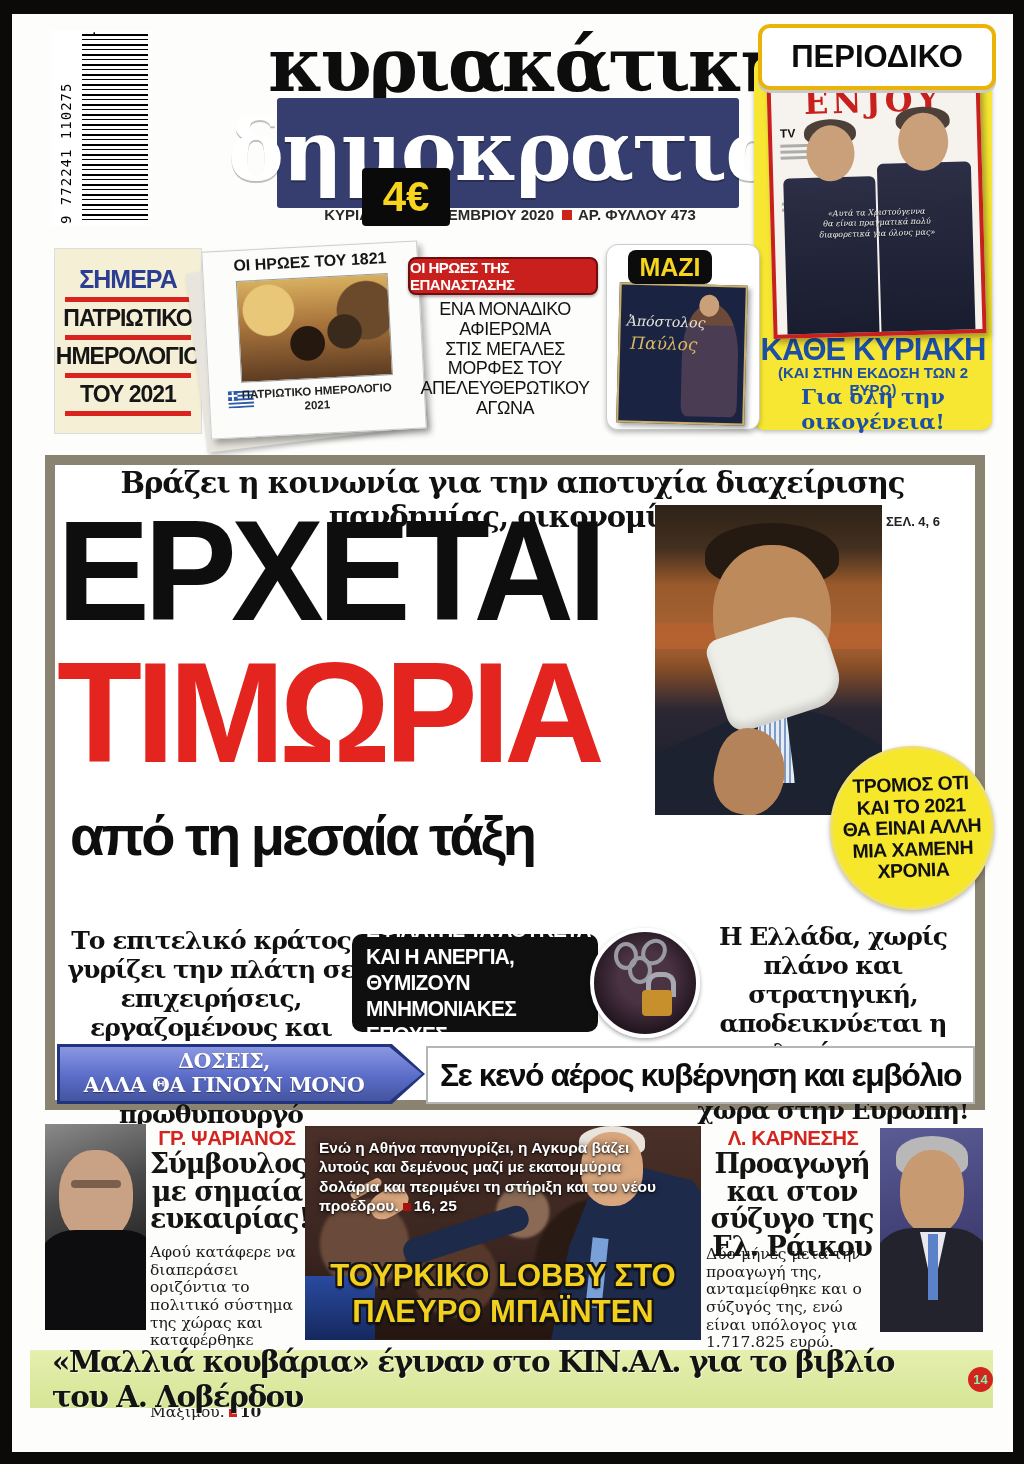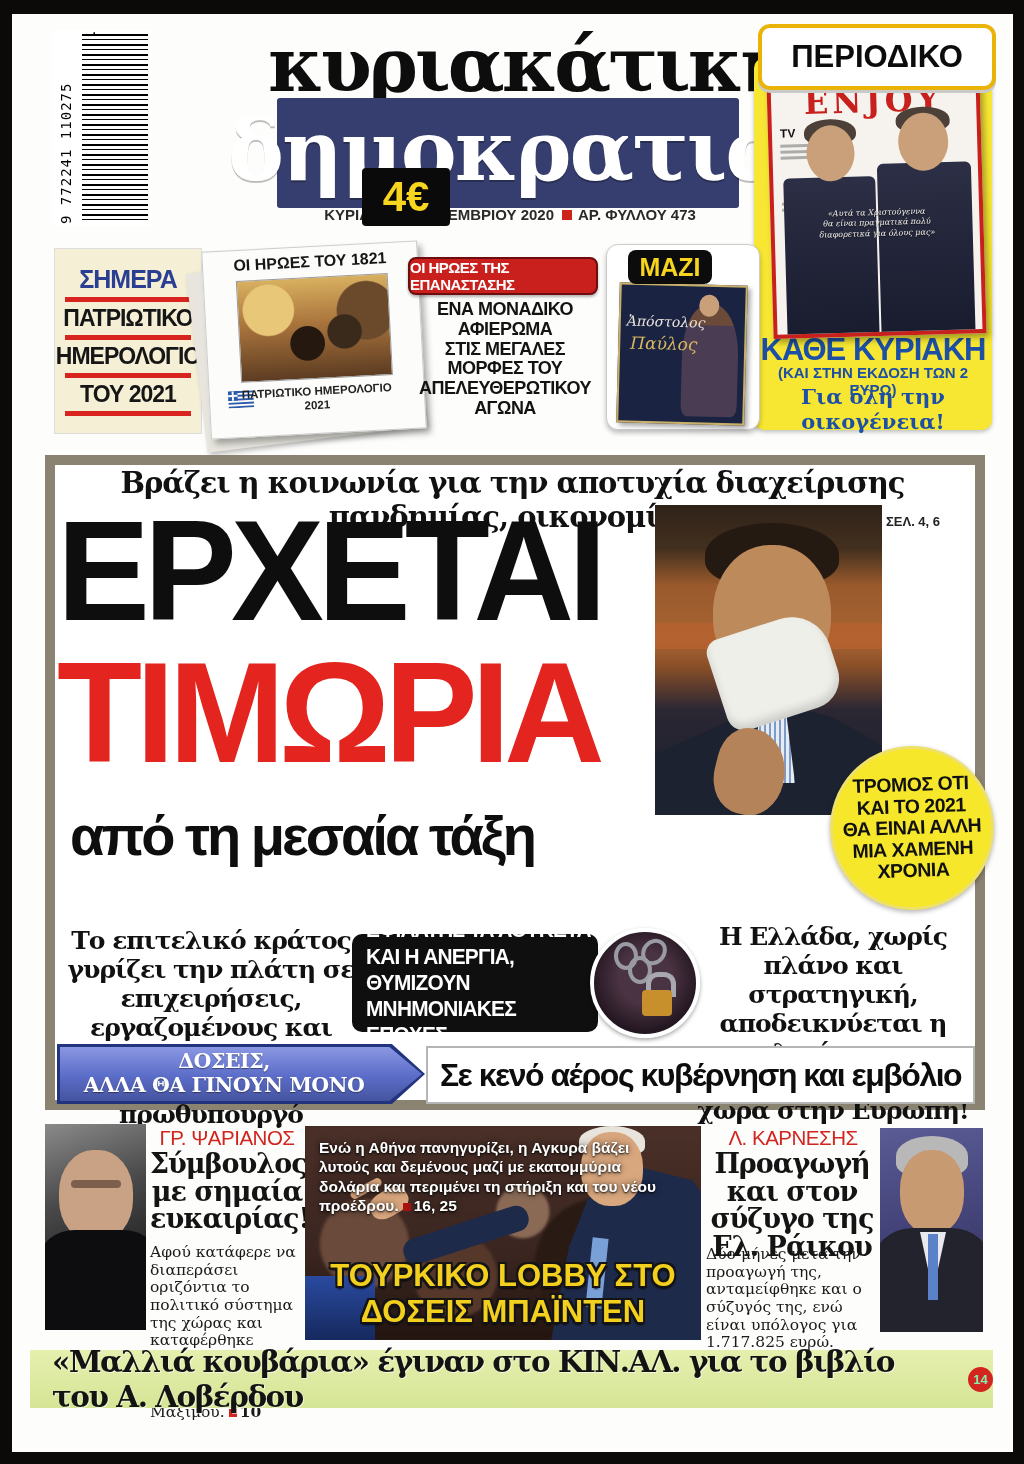--- a/index.html
+++ b/index.html
@@ -66,21 +66,21 @@
                radial-gradient(circle at 70% 55%,#3a2a1c 0 14%,transparent 15%),
                radial-gradient(circle at 45% 65%,#24180f 0 16%,transparent 17%),
                radial-gradient(circle at 85% 35%,#6b4a2c 0 20%,transparent 21%),
                linear-gradient(180deg,#d8b060 0%,#a9743c 45%,#5d3c22 100%);
     border:1px solid #999;}
   .cal-f{position:absolute;left:0;top:138px;width:100%;text-align:center;font-size:11.5px;font-weight:800;color:#222;line-height:1.2;}
   .flag{position:absolute;left:18px;top:140px;width:26px;height:17px;}
   .heroes-box{left:408px;top:257px;width:186px;height:34px;background:#c9201d;border:2px solid #6d0d0d;border-radius:8px;
     display:flex;align-items:center;justify-content:center;color:#fff;font-size:15px;font-weight:800;letter-spacing:-0.5px;
     box-shadow:0 2px 3px rgba(0,0,0,.3);}
-  .blurb{left:406px;top:300px;width:198px;text-align:center;font-size:18px;font-weight:700;color:#131313;line-height:1.1;letter-spacing:-0.5px;}
+  .blurb{left:406px;top:300px;width:198px;text-align:center;font-size:18px;font-weight:400;color:#131313;line-height:1.1;letter-spacing:-0.5px;}
   .mazi-card{left:606px;top:244px;width:152px;height:184px;background:#fff;border-radius:12px;border:1px solid #ccc;
     box-shadow:0 3px 5px rgba(0,0,0,.25);}
   .mazi{left:628px;top:250px;width:84px;height:34px;background:#0c0c0c;border-radius:8px;display:flex;align-items:center;
     justify-content:center;color:#f7d41e;font-size:25px;font-weight:800;z-index:2;}
   .book{left:618px;top:284px;width:124px;height:136px;background:#1b2342;border:2px solid #c9b06a;transform:rotate(1.5deg);
     box-shadow:3px 3px 5px rgba(0,0,0,.35);overflow:hidden;z-index:1;}
   .book-fig{position:absolute;right:6px;top:18px;width:56px;height:112px;
     background:linear-gradient(180deg,#6b4a3a 0 18%,#4a3c52 19% 100%);border-radius:45% 45% 10% 10%;}
   .book-head{position:absolute;right:26px;top:8px;width:20px;height:22px;border-radius:50%;background:#caa07a;}
   .book-t1{position:absolute;left:6px;top:28px;font-family:"DejaVu Serif",serif;font-style:italic;font-size:14px;color:#e8e4da;}
@@ -136,21 +136,21 @@
     letter-spacing:-0.5px;text-shadow:0 1px 1px rgba(0,0,0,.4);}
   .vaccine{left:426px;top:1046px;width:549px;height:58px;background:#fff;border:2px solid #b5b5b5;box-sizing:border-box;
     display:flex;align-items:center;justify-content:center;font-size:32px;font-weight:800;letter-spacing:-1.5px;color:#0d0d0d;}
 
   
   .ph-psar{left:45px;top:1124px;width:101px;height:206px;overflow:hidden;
     background:linear-gradient(160deg,#8a8a8a 0%,#4a4a4a 35%,#1c1c1c 75%,#000 100%);}
   .psar-head{position:absolute;left:14px;top:26px;width:74px;height:92px;border-radius:46%;background:#c9a185;}
   .psar-brow{position:absolute;left:26px;top:56px;width:50px;height:8px;background:rgba(60,40,30,.55);border-radius:4px;}
   .psar-body{position:absolute;left:-6px;top:106px;width:120px;height:100px;background:#0d0d0f;border-radius:30% 30% 0 0;}
-  .eyebrow{font-size:20.5px;font-weight:400;color:#d3251f;letter-spacing:-0.5px;}
+  .eyebrow{font-size:20.5px;font-weight:700;color:#d3251f;letter-spacing:-0.5px;}
   .st-head{font-family:"DejaVu Serif",serif;font-weight:bold;color:#141414;font-size:27px;line-height:1.02;letter-spacing:-1px;}
   .st-body{font-family:"DejaVu Serif",serif;color:#1a1a1a;font-size:15.5px;line-height:1.14;}
   .pref{font-weight:bold;}
   .sqs{display:inline-block;width:8px;height:8px;background:#d3251f;margin:0 3px 0 4px;}
   .left-eyebrow{left:150px;top:1126px;width:154px;text-align:center;}
   .left-head{left:150px;top:1150px;width:154px;text-align:center;}
   .left-body{left:150px;top:1244px;width:154px;}
   .center-block{left:305px;top:1126px;width:396px;height:214px;overflow:hidden;background:#3a2520;}
   .cb-bg{position:absolute;inset:0;
     background:radial-gradient(circle at 15% 55%,#6a4a3a 0 12%,transparent 13%),
@@ -351,21 +351,21 @@
     <div class="cb-head"></div>
     <div class="cb-tie"></div>
     <div class="cb-arm"></div>
     <div class="cb-hand"></div>
     <div class="cb-finger"></div>
     <div class="cb-lead">
       <span>Ενώ η Αθήνα πανηγυρίζει, η Αγκυρα βάζει λυτούς και δεμένους μαζί με εκατομμύρια δολάρια και περιμένει τη στήριξη και του νέου προέδρου.</span><span class="cb-sq"></span><span class="cb-pref">16, 25</span>
     </div>
     <div class="cb-head1">
       <div>ΤΟΥΡΚΙΚΟ LOBBY ΣΤΟ</div>
-      <div>ΔΟΣΕΙΣ ΜΠΑΪΝΤΕΝ</div>
+      <div>ΠΛΕΥΡΟ ΜΠΑΪΝΤΕΝ</div>
     </div>
   </div>
 
   <div class="abs eyebrow right-eyebrow">Λ. ΚΑΡΝΕΣΗΣ</div>
   <div class="abs st-head right-head">Προαγωγή και στον σύζυγο της Ελ. Ράικου</div>
   <div class="abs st-body right-body">
     <span>Δύο μήνες μετά την προαγωγή της, ανταμείφθηκε και ο σύζυγός της, ενώ είναι υπόλογος για 1.717.825 ευρώ. Τοποθετήθηκε στην Εθνική Επιτροπή Εμβολιασμών.</span><span class="sqs"></span><span class="pref">26</span>
   </div>
   <div class="abs ph-karn">
     <div class="karn-hair"></div>

